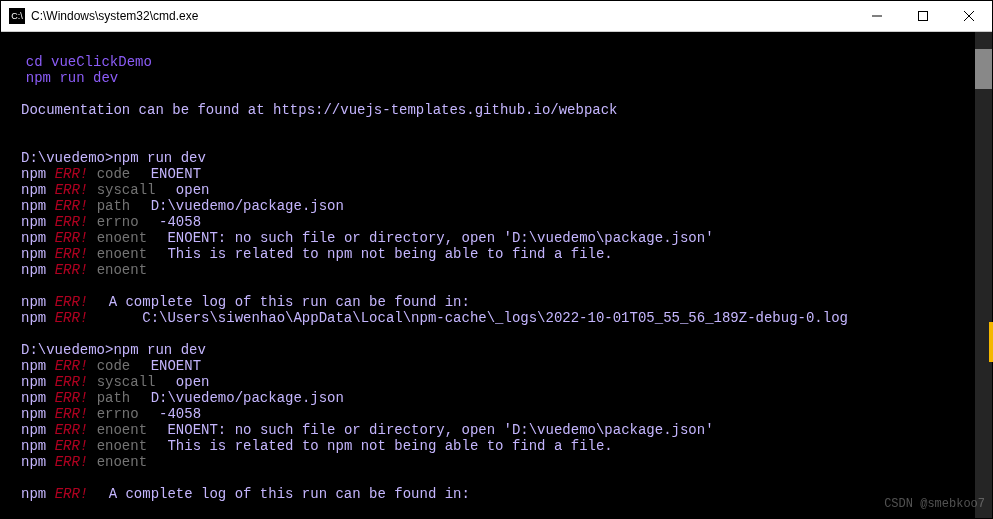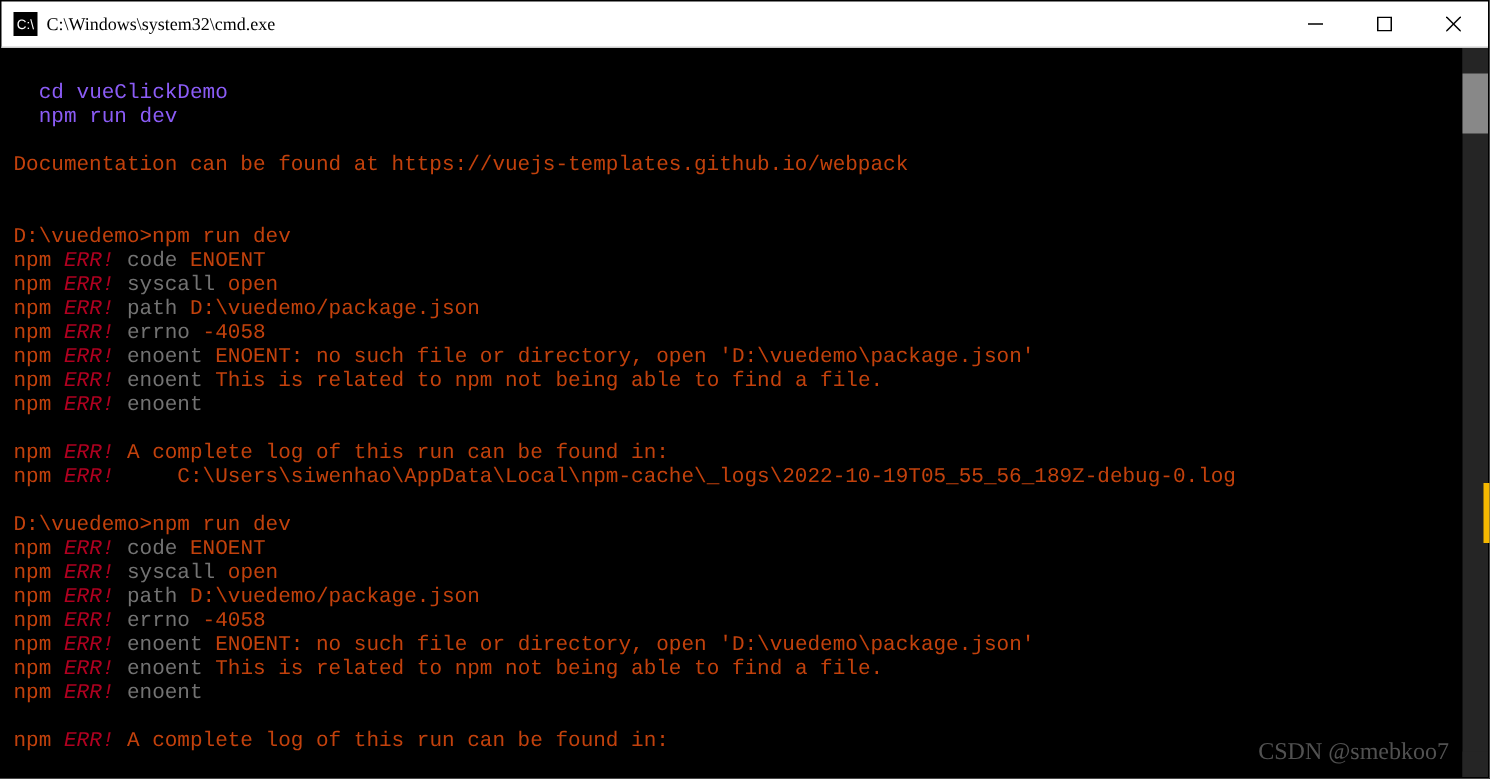--- a/index.html
+++ b/index.html
@@ -1,34 +1,34 @@
 <!DOCTYPE html>
 <html><head>
 <meta charset="utf-8">
 <style>
 html,body{margin:0;padding:0;width:993px;height:519px;font-family:Consolas,"Courier New",monospace;overflow:hidden;background:#fff;}
 .window{width:993px;height:519px;border:1px solid #000;box-sizing:border-box;display:flex;flex-direction:column;background:#000;}
 .titlebar{height:30px;background:#fff;display:flex;align-items:center;border-bottom:1px solid #ccc;}
 .titlebar-icon{width:16px;height:16px;margin-left:8px;margin-right:6px;background:#000;color:#fff;font-size:9px;display:flex;align-items:center;justify-content:center;font-family:sans-serif;}
-.titlebar-text{flex:1;font-size:12px;font-family:Liberation Serif, serif;color:#000;}
+.titlebar-text{flex:1;font-size:12px;font-family:Liberation Sans, sans-serif;color:#000;}
 .titlebar-controls{display:flex;height:100%;}
 .tb-btn{width:46px;height:100%;display:flex;align-items:center;justify-content:center;font-family:sans-serif;font-size:10px;color:#000;}
 .tb-btn svg{width:10px;height:10px;stroke:#000;stroke-width:1;fill:none;}
 .terminal-wrap{flex:1;display:flex;overflow:hidden;}
 .terminal{flex:1;background:#000;color:#ccc;font-size:14px;line-height:16px;padding:6px 0 6px 8px;white-space:pre;overflow:hidden;}
 .scrollbar{width:17px;background:#252525;position:relative;}
 .scroll-arrow{width:17px;height:17px;background:#252525;display:flex;align-items:center;justify-content:center;position:absolute;}
 .scroll-arrow.up{top:0;}
 .scroll-arrow.down{bottom:0;}
 .scroll-thumb{position:absolute;top:17px;width:17px;height:40px;background:#888;}
 .yellow{color:#8b5cf6;}
 .red{color:#b00020;font-style:italic;}
 .magenta{color:#737373;}
-.white{color:#c2410c;}
-.watermark{position:absolute;right:27px;bottom:8px;color:#888;font-size:16px;font-family:Liberation Serif, serif;opacity:.6;}
+.white{color:#c4b5fd;margin-left:12px;}
+.watermark{position:absolute;right:8px;bottom:8px;color:#888;font-size:12px;font-family:Liberation Mono, monospace;opacity:.6;}
 .edge-sliver{position:absolute;right:0;top:322px;width:4px;height:40px;background:#f5b800;}
 </style>
 </head>
 <body>
 
 <div class="window">
   <div class="titlebar">
     <div class="titlebar-icon">
         <span>C:\</span>
       </div>
@@ -63,21 +63,21 @@
 <span class="white">D:\vuedemo&gt;npm run dev</span>
 <span><span class="white">npm</span><span> </span><span class="red">ERR!</span><span> </span><span class="magenta">code</span><span class="white"> ENOENT</span></span>
 <span><span class="white">npm</span><span> </span><span class="red">ERR!</span><span> </span><span class="magenta">syscall</span><span class="white"> open</span></span>
 <span><span class="white">npm</span><span> </span><span class="red">ERR!</span><span> </span><span class="magenta">path</span><span class="white"> D:\vuedemo/package.json</span></span>
 <span><span class="white">npm</span><span> </span><span class="red">ERR!</span><span> </span><span class="magenta">errno</span><span class="white"> -4058</span></span>
 <span><span class="white">npm</span><span> </span><span class="red">ERR!</span><span> </span><span class="magenta">enoent</span><span class="white"> ENOENT: no such file or directory, open 'D:\vuedemo\package.json'</span></span>
 <span><span class="white">npm</span><span> </span><span class="red">ERR!</span><span> </span><span class="magenta">enoent</span><span class="white"> This is related to npm not being able to find a file.</span></span>
 <span><span class="white">npm</span><span> </span><span class="red">ERR!</span><span> </span><span class="magenta">enoent</span></span>
 <span></span>
 <span><span class="white">npm</span><span> </span><span class="red">ERR!</span><span class="white"> A complete log of this run can be found in:</span></span>
-<span><span class="white">npm</span><span> </span><span class="red">ERR!</span><span class="white">     C:\Users\siwenhao\AppData\Local\npm-cache\_logs\2022-10-19T05_55_56_189Z-debug-0.log</span></span>
+<span><span class="white">npm</span><span> </span><span class="red">ERR!</span><span class="white">     C:\Users\siwenhao\AppData\Local\npm-cache\_logs\2022-10-01T05_55_56_189Z-debug-0.log</span></span>
 <span></span>
 <span class="white">D:\vuedemo&gt;npm run dev</span>
 <span><span class="white">npm</span><span> </span><span class="red">ERR!</span><span> </span><span class="magenta">code</span><span class="white"> ENOENT</span></span>
 <span><span class="white">npm</span><span> </span><span class="red">ERR!</span><span> </span><span class="magenta">syscall</span><span class="white"> open</span></span>
 <span><span class="white">npm</span><span> </span><span class="red">ERR!</span><span> </span><span class="magenta">path</span><span class="white"> D:\vuedemo/package.json</span></span>
 <span><span class="white">npm</span><span> </span><span class="red">ERR!</span><span> </span><span class="magenta">errno</span><span class="white"> -4058</span></span>
 <span><span class="white">npm</span><span> </span><span class="red">ERR!</span><span> </span><span class="magenta">enoent</span><span class="white"> ENOENT: no such file or directory, open 'D:\vuedemo\package.json'</span></span>
 <span><span class="white">npm</span><span> </span><span class="red">ERR!</span><span> </span><span class="magenta">enoent</span><span class="white"> This is related to npm not being able to find a file.</span></span>
 <span><span class="white">npm</span><span> </span><span class="red">ERR!</span><span> </span><span class="magenta">enoent</span></span>
 <span></span>

